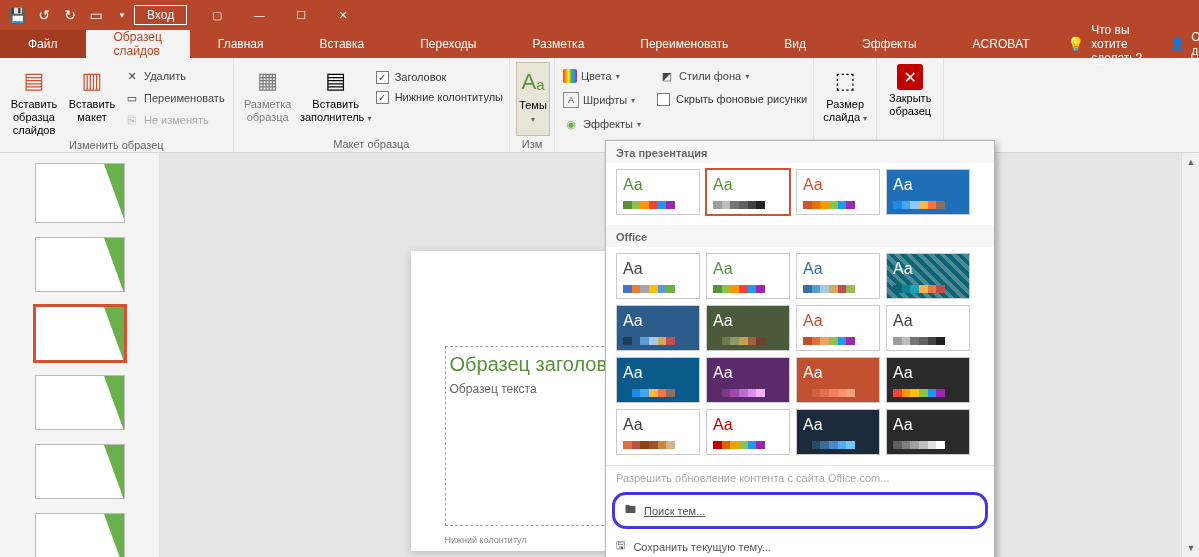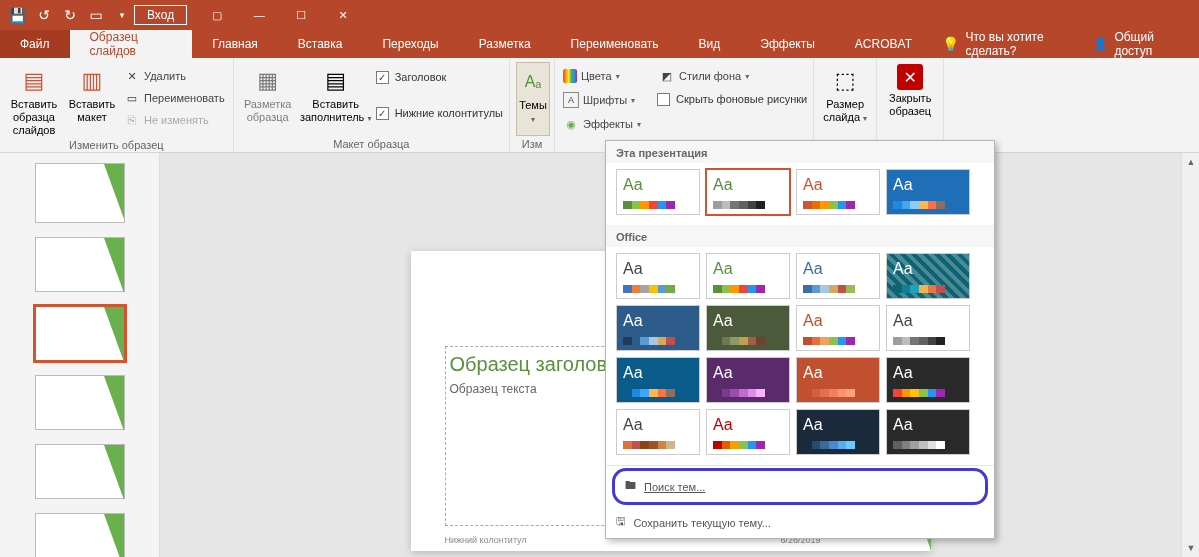--- a/index.html
+++ b/index.html
@@ -9,21 +9,21 @@
 .titlebar { height: 30px; background: #b7472a; color: white; display: flex; align-items: center; }
 .qat { display: flex; gap: 2px; padding-left: 6px; }
 .qat-btn { width: 24px; height: 24px; display: flex; align-items: center; justify-content: center; color: white; font-size: 14px; }
 .title-text { flex: 1; text-align: center; font-size: 12px; }
 .win-controls { display: flex; align-items: center; gap: 2px; }
 .signin-btn { border: 1px solid white; padding: 2px 12px; font-size: 12px; margin-right: 8px; }
 .win-btn { width: 40px; height: 30px; display: flex; align-items: center; justify-content: center; font-size: 11px; }
 
 
 .tabbar { height: 28px; background: #b7472a; display: flex; align-items: stretch; color: white; }
-.tab { padding: 0 20px; display: flex; align-items: center; font-size: 12px; cursor: pointer; }
+.tab { padding: 0 28px; display: flex; align-items: center; font-size: 12px; cursor: pointer; }
 .tab.file { background: #a53c22; }
 .tab.active { background: #f3f3f3; color: #b7472a; }
 .tab.share { margin-left: auto; display: flex; align-items: center; gap: 6px; }
 .tell-me { display: flex; align-items: center; gap: 6px; margin-left: 10px; }
 .bulb { font-size: 14px; }
 
 
 .ribbon { height: 95px; background: #f3f3f3; border-bottom: 1px solid #d4d4d4; display: flex; }
 .group { border-right: 1px solid #e1e1e1; padding: 4px 6px 2px 6px; display: flex; flex-direction: column; justify-content: space-between; }
 .group-body { display: flex; gap: 4px; flex: 1; }
@@ -150,38 +150,38 @@
   <div class="group">
     <div class="group-body">
       <div class="big-btn" style="opacity:.5">
         <div class="bicon">▦</div>
         <div>Разметка образца</div>
       </div>
       <div class="big-btn" style="width:72px">
         <div class="bicon">▤</div>
         <div><span>Вставить заполнитель</span> <span class="chev">▾</span></div>
       </div>
-      <div class="vstack" style="padding-top:6px;gap:18px">
+      <div class="vstack" style="padding-top:6px;gap:2px">
         <label class="checkbox">
             <span class="cb checked"></span>
             <span>Заголовок</span>
           </label>
         <label class="checkbox">
             <span class="cb checked"></span>
             <span>Нижние колонтитулы</span>
           </label>
       </div>
     </div>
     <div class="group-label">Макет образца</div>
   </div>
 
   <div class="group" style="width:45px">
     <div class="group-body">
       <div class="big-btn" style="width:40px;background:#e8e4d8;border:1px solid #c4bfa8">
-        <div class="bicon" style="color:#5a8f3c;font-size:16px">Aₐ</div>
+        <div class="bicon" style="color:#5a8f3c;font-size:22px">Aₐ</div>
         <div><span>Темы</span><br><span class="chev">▾</span></div>
       </div>
     </div>
     <div class="group-label">Изм</div>
   </div>
 
   <div class="group" style="border-right:none">
     <div class="group-body">
       <div class="vstack" style="padding-top:4px;gap:4px">
         <div class="small-btn">
@@ -498,20 +498,21 @@
           <span style="background: rgb(96, 96, 96);"></span>
           <span style="background: rgb(128, 128, 128);"></span>
           <span style="background: rgb(160, 160, 160);"></span>
           <span style="background: rgb(192, 192, 192);"></span>
           <span style="background: rgb(224, 224, 224);"></span>
           <span style="background: rgb(255, 255, 255);"></span>
         </div>
       </div>
     </div>
   <div class="gal-footer">
+    <div class="gal-footer-item disabled">Разрешить обновление контента с сайта Office.com...</div>
     <div class="gal-footer-item highlight">
       <span>🖿</span>
       <span style="text-decoration:underline">Поиск тем...</span>
     </div>
     <div class="gal-footer-item">
       <span>🖫</span>
       <span>Сохранить текущую тему...</span>
     </div>
   </div>
 </div>

